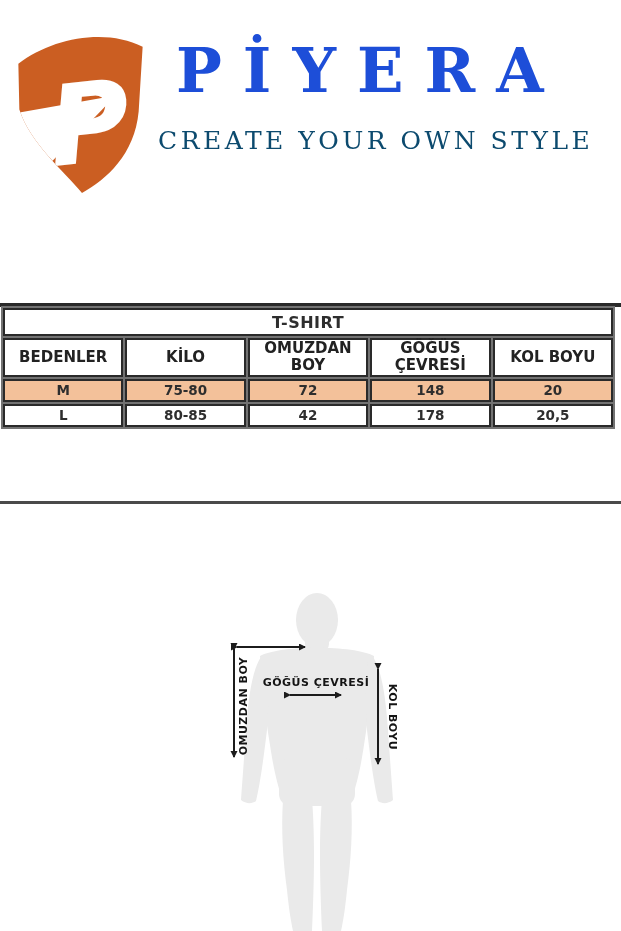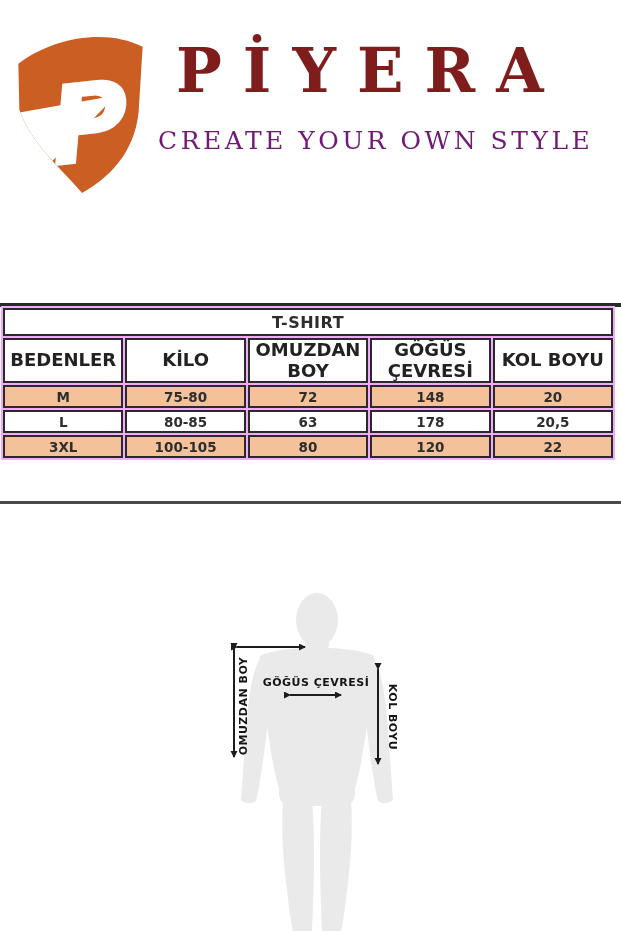--- a/index.html
+++ b/index.html
@@ -5,41 +5,41 @@
   html,body{margin:0;padding:0;}
   body{
     width:621px;height:931px;background:#ffffff;position:relative;overflow:hidden;
     font-family:"DejaVu Sans",sans-serif;
   }
   
   .logo-shield{position:absolute;left:10px;top:22px;width:140px;height:174px;}
   .brand-name{
     position:absolute;left:176px;top:40px;
     font-family:"DejaVu Serif",serif;font-weight:700;font-size:61px;line-height:1;
-    letter-spacing:21px;color:#7f1d1d;white-space:nowrap;
+    letter-spacing:21px;color:#1d4ed8;white-space:nowrap;
   }
   .brand-tagline{
     position:absolute;left:158px;top:127px;
     font-family:"DejaVu Serif",serif;font-weight:400;font-size:25px;line-height:1.1;
-    letter-spacing:3.5px;color:#701a75;white-space:nowrap;text-align:right;
+    letter-spacing:3.5px;color:#0c4a6e;white-space:nowrap;text-align:right;
   }
   
   .table-top-bar{position:absolute;left:0;top:303px;width:621px;height:4px;background:#2a2a2a;}
   .table-bottom-bar{position:absolute;left:0;top:501px;width:621px;height:3px;background:#4a4a4a;}
   .size-table-wrap{position:absolute;left:1px;top:306px;width:614px;}
   table.size-table{
-    width:100%;border-collapse:separate;border-spacing:2px;background:#f0abfc;
+    width:100%;border-collapse:separate;border-spacing:2px;background:#737373;
     table-layout:fixed;
   }
   table.size-table th,table.size-table td{
     border:2px solid #2a2a2a;text-align:center;vertical-align:middle;padding:0;
     font-family:"DejaVu Sans",sans-serif;font-weight:700;color:#2e2e2e;background:#ffffff;
   }
   td.tbl-title{height:24px;font-size:16px;color:#c3511a;letter-spacing:0.5px;}
-  tr.head-row th{height:34px;font-size:18px;line-height:1.15;color:#222222;margin-left:18px;}
+  tr.head-row th{height:34px;font-size:15px;line-height:1.15;color:#222222;margin-left:18px;}
   tr.data-row td{height:19px;font-size:13.5px;}
   tr.data-row.hl td{background:#f3c19a;}
   
   .diagram{position:absolute;left:150px;top:560px;width:350px;height:371px;}
   .diagram text{
     font-family:"DejaVu Sans",sans-serif;font-weight:700;font-size:11px;
     fill:#141414;letter-spacing:0.5px;
   }
 </style>
 </head>
@@ -78,30 +78,23 @@
       <tr class="data-row hl">
         <td>M</td>
         <td>75-80</td>
         <td>72</td>
         <td>148</td>
         <td>20</td>
       </tr>
       <tr class="data-row">
         <td>L</td>
         <td>80-85</td>
-        <td>63</td>
+        <td>42</td>
         <td>178</td>
         <td>20,5</td>
-      </tr>
-      <tr class="data-row hl">
-        <td>3XL</td>
-        <td>100-105</td>
-        <td>80</td>
-        <td>120</td>
-        <td>22</td>
       </tr>
     </tbody>
   </table>
 </div>
 <div class="table-bottom-bar"></div>
 
 <svg class="diagram" viewBox="0 0 350 371">
   <defs>
     <marker id="ah" markerUnits="userSpaceOnUse" markerWidth="8" markerHeight="8" refX="6" refY="3.5" orient="auto">
       <path d="M0,0 L7,3.5 L0,7 Z" fill="#1c1c1c"></path>

